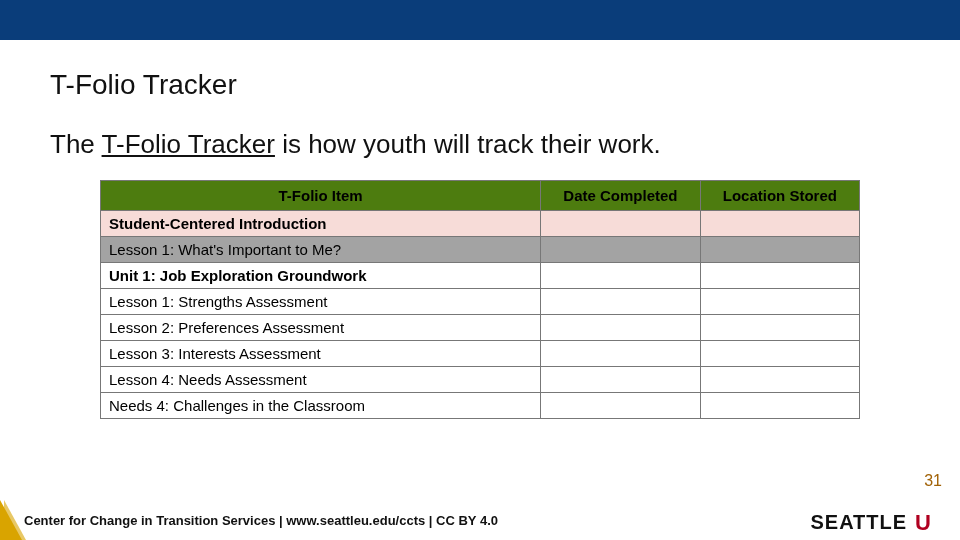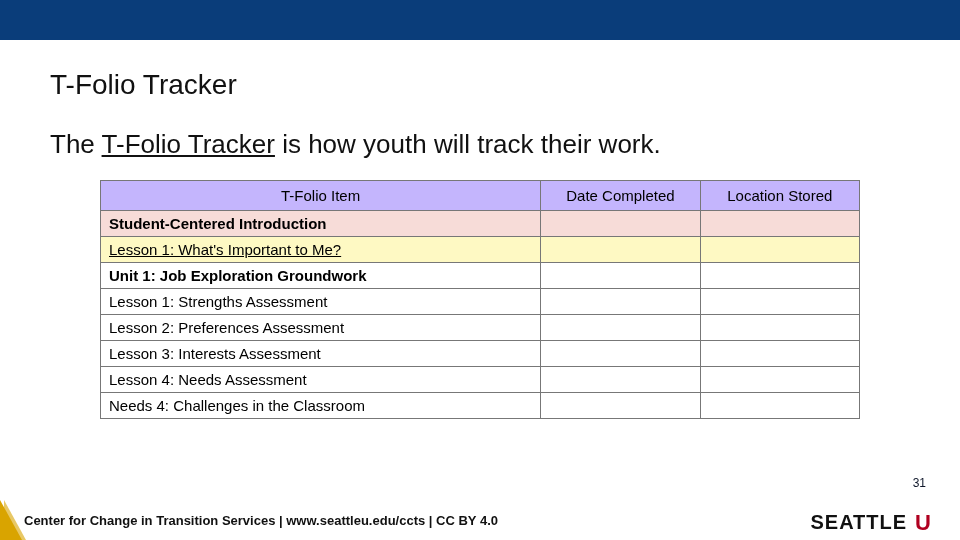--- a/index.html
+++ b/index.html
@@ -5,29 +5,29 @@
   * { box-sizing: border-box; margin: 0; padding: 0; }
   html, body { width: 960px; height: 540px; font-family: Arial, Helvetica, sans-serif; background: #fff; overflow: hidden; }
   .top-bar { background: #0a3d7a; height: 40px; width: 100%; }
   .content { padding: 29px 50px 0 50px; }
   .heading { font-size: 28px; font-weight: 400; color: #111; margin-bottom: 28px; }
   .intro { font-size: 26px; color: #111; margin-bottom: 20px; }
   .intro .link { text-decoration: underline; color: #111; }
   .table-wrap { padding: 0 50px; }
   table { border-collapse: collapse; width: 760px; margin: 0 auto; }
   th, td { border: 1px solid #777; font-size: 15px; text-align: left; padding: 4px 8px; vertical-align: middle; }
-  th { background: #c4b5fd; color: #000; font-weight: 400; text-align: center; padding: 6px 8px; }
+  th { background: #4d7c0f; color: #000; font-weight: 700; text-align: center; padding: 6px 8px; }
   th.col-item { width: 58%; }
   th.col-date { width: 21%; }
   th.col-loc  { width: 21%; }
   .section-intro td { background: #f7dcd8; font-weight: 700; }
   .section-unit td  { background: #fff; font-weight: 700; }
-  .lesson-pink td   { background: #fef9c3; font-weight: 400; text-decoration: underline; }
+  .lesson-pink td   { background: #a3a3a3; font-weight: 400; }
   .lesson td        { background: #fff; font-weight: 400; }
-  .pagenum { position: absolute; right: 34px; bottom: 50px; font-size: 12px; color: #0f172a; }
+  .pagenum { position: absolute; right: 18px; bottom: 50px; font-size: 16px; color: #a16207; }
   .footer { position: absolute; left: 0; bottom: 0; width: 100%; height: 40px; display: flex; align-items: center; }
   .footer-accent { width: 0; height: 0; border-bottom: 40px solid #d9a400; border-right: 22px solid transparent; position: absolute; left: 0; bottom: 0; }
   .footer-accent2 { width: 0; height: 0; border-bottom: 40px solid #d9a400; border-right: 22px solid transparent; position: absolute; left: 0; bottom: 0; opacity:.6; transform: translateX(4px); }
   .footer-text { font-size: 13px; font-weight: 700; color: #111; margin-left: 24px; }
   .logo { position: absolute; right: 28px; bottom: 6px; font-weight: 400; font-size: 20px; letter-spacing: 1px; color: #111; display: flex; align-items: center; gap: 8px; }
   .logo .bold { font-weight: 700; }
   .logo-u { color: #b00020; font-weight: 700; font-size: 22px; line-height: 1; }
 </style>
 </head>
 <body>

